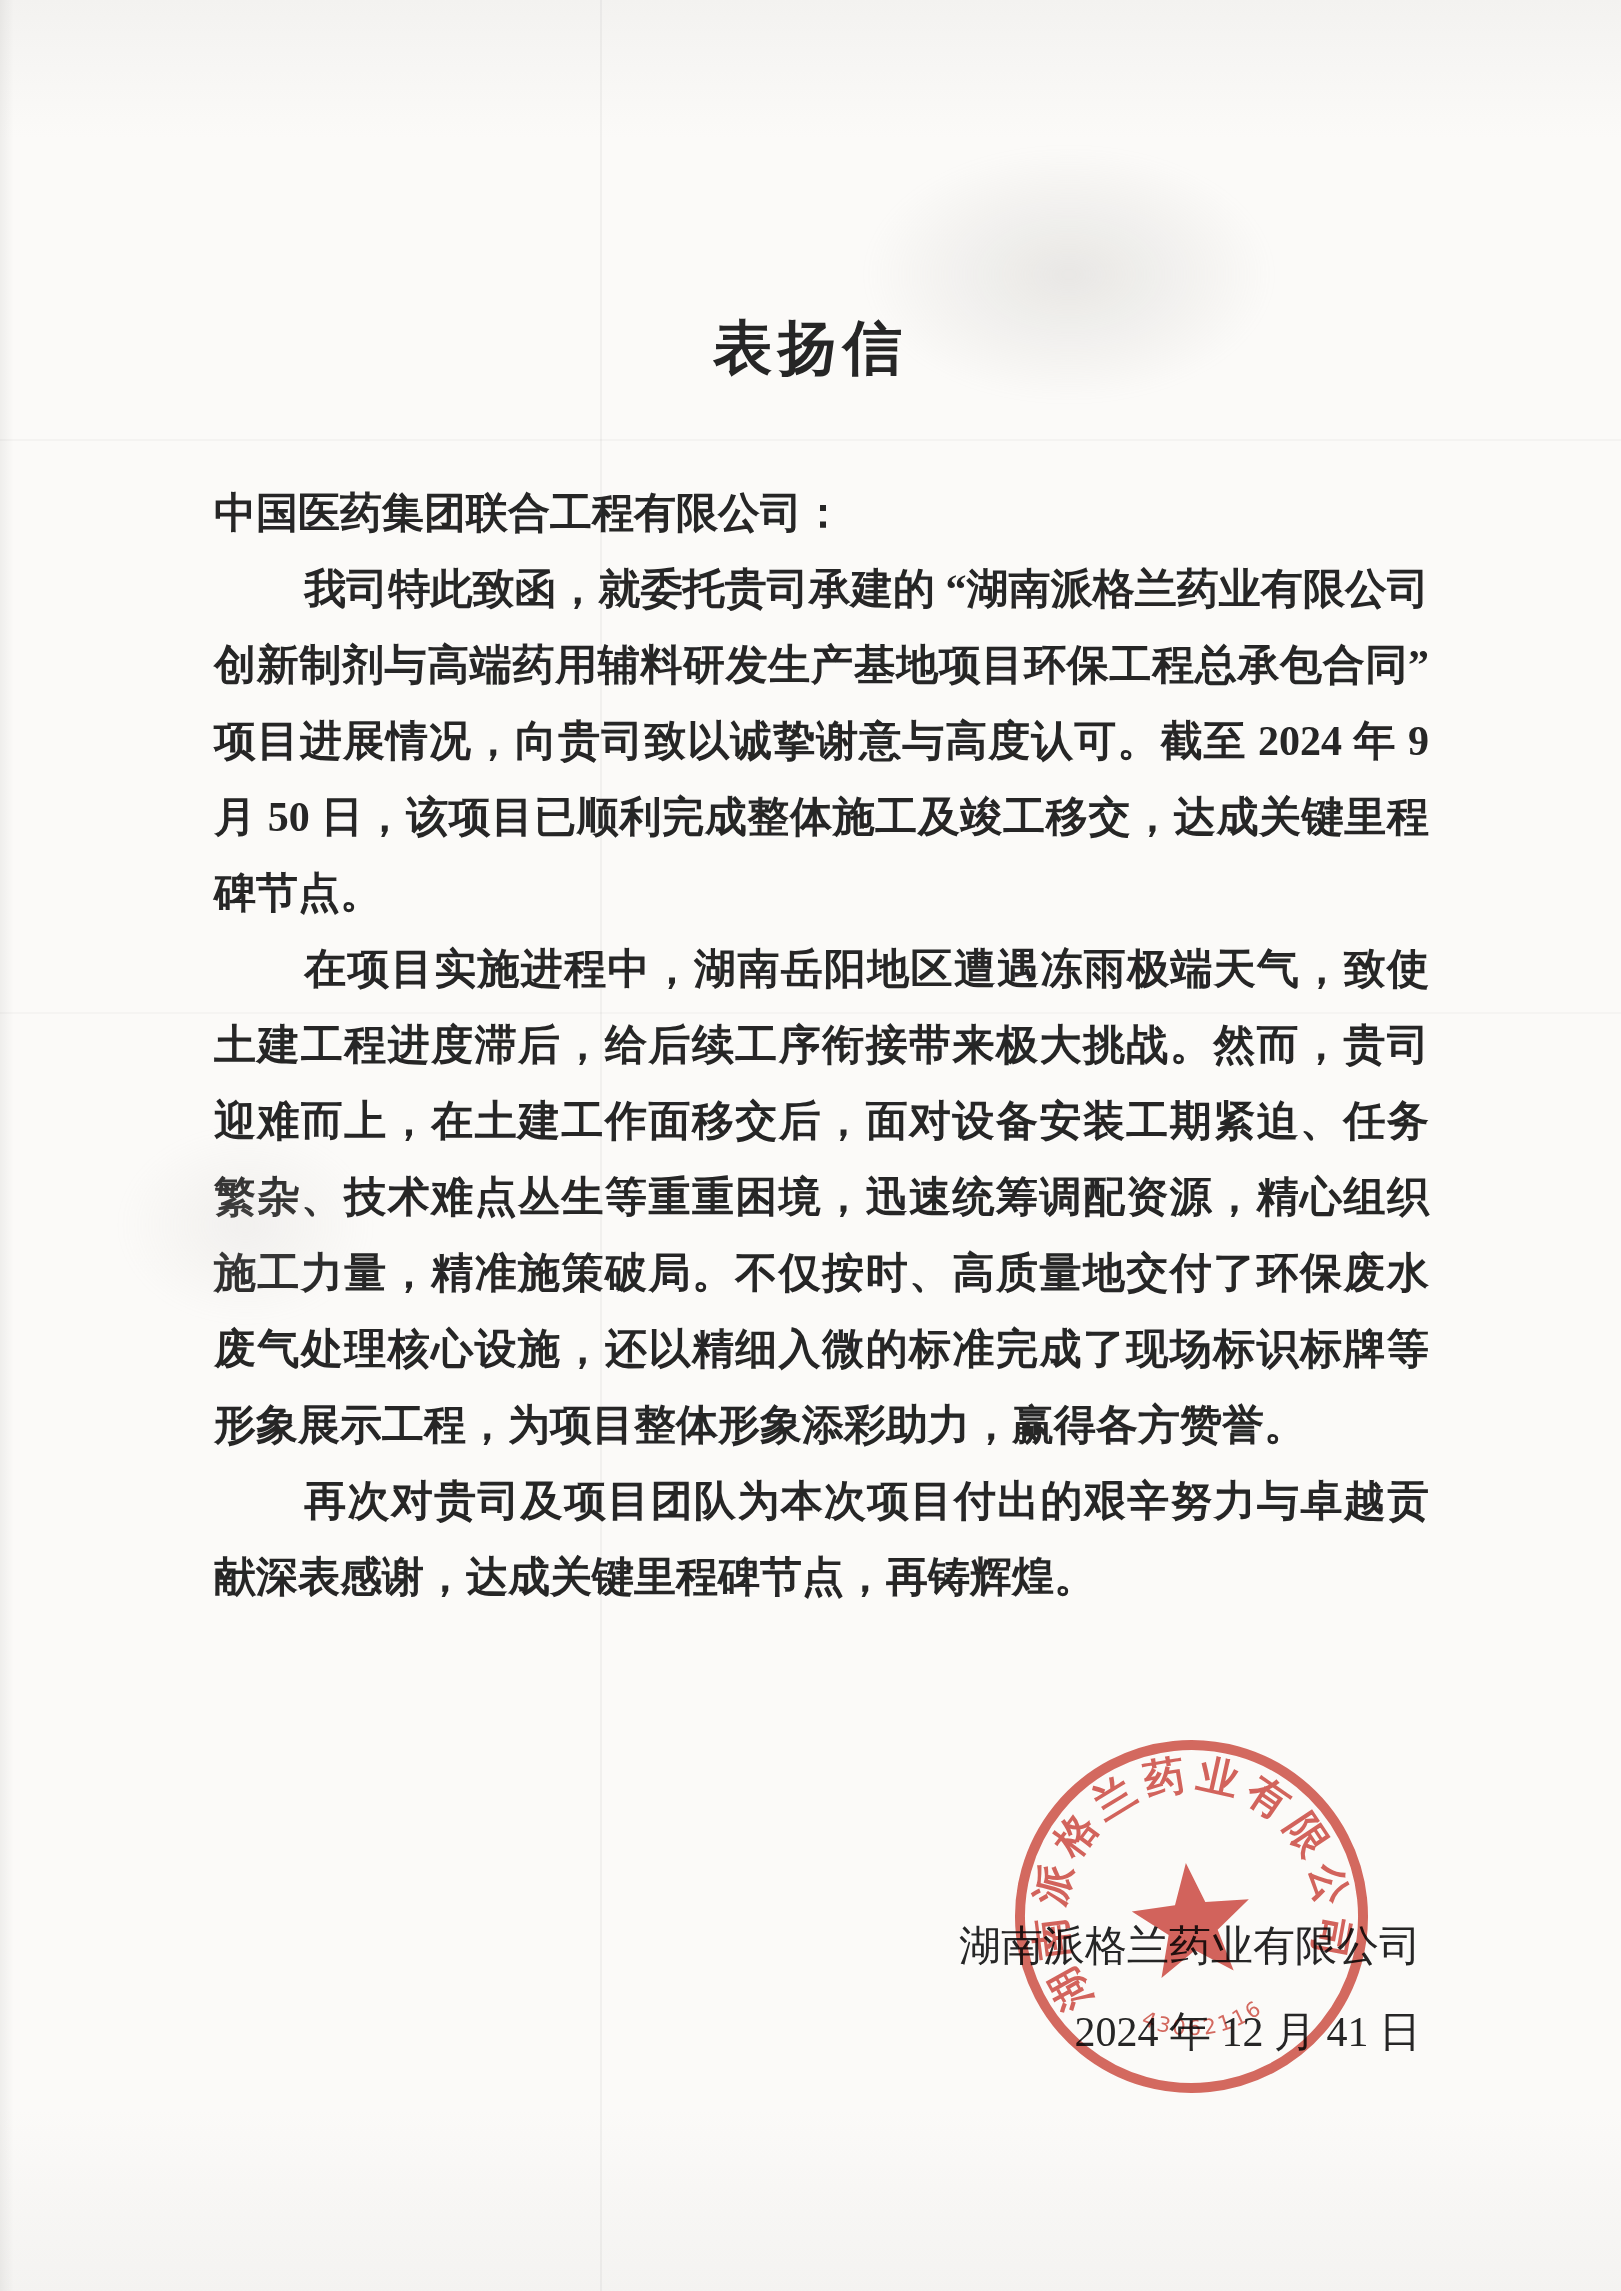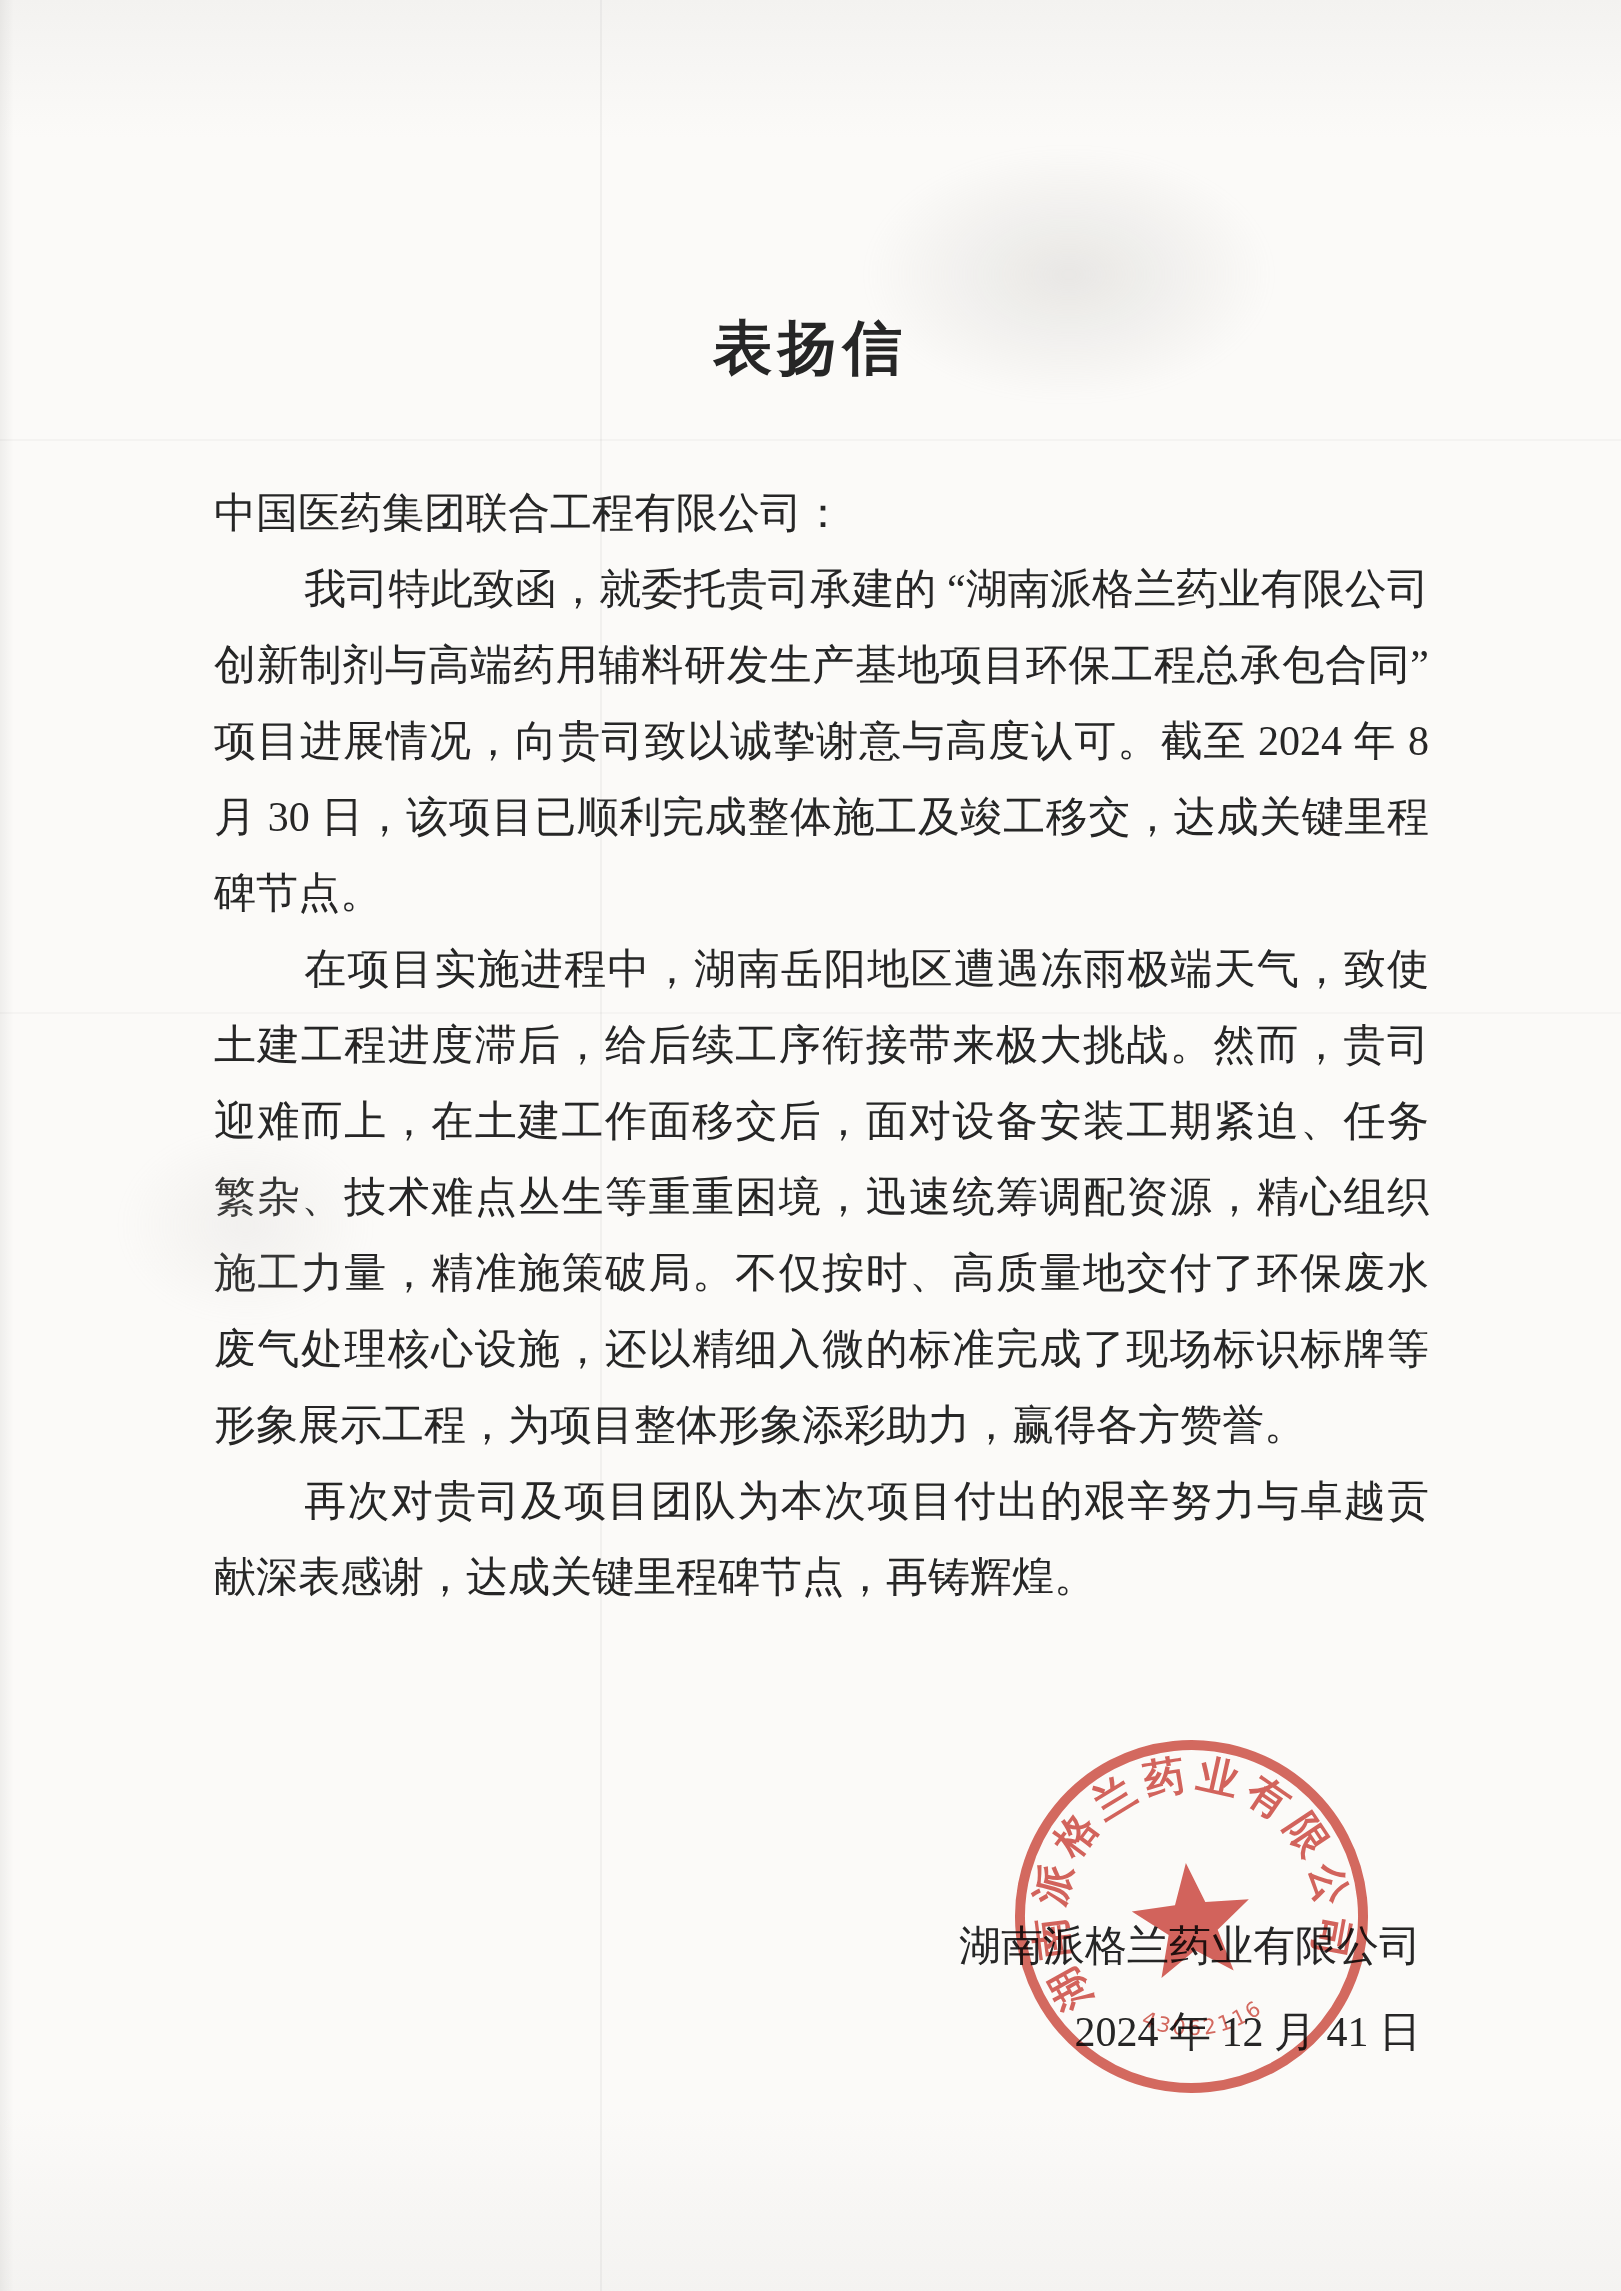--- a/index.html
+++ b/index.html
@@ -48,21 +48,21 @@
     letter-spacing:5.9px;
     line-height:73px;
   }
   .letter-body{
     width:1215px;
     margin:90px auto 0 214px;
     font-size:42px;
     line-height:76px;
     text-align:justify;
   }
-  .letter-body p{margin:0;text-indent:2.15em;}
+  .letter-body p{margin:0;text-indent:2.15em;font-weight:bold;}
   .letter-body .salutation{text-indent:0;}
   .signoff{
     position:absolute;
     right:200px;
     top:1903px;
     text-align:right;
     font-size:42px;
     line-height:86px;
   }
   .seal{
@@ -84,21 +84,21 @@
   <div class="crease-v"></div>
   <div class="crease-h1"></div>
   <div class="crease-h2"></div>
   <div class="smudge-a"></div>
   <div class="smudge-b"></div>
 
   <div class="title">表扬信</div>
 
   <div class="letter-body">
     <p class="salutation">中国医药集团联合工程有限公司：</p>
-    <p>我司特此致函，就委托贵司承建的 “湖南派格兰药业有限公司创新制剂与高端药用辅料研发生产基地项目环保工程总承包合同” 项目进展情况，向贵司致以诚挚谢意与高度认可。截至 2024 年 8 月 30 日，该项目已顺利完成整体施工及竣工移交，达成关键里程碑节点。</p>
+    <p>我司特此致函，就委托贵司承建的 “湖南派格兰药业有限公司创新制剂与高端药用辅料研发生产基地项目环保工程总承包合同” 项目进展情况，向贵司致以诚挚谢意与高度认可。截至 2024 年 9 月 50 日，该项目已顺利完成整体施工及竣工移交，达成关键里程碑节点。</p>
     <p>在项目实施进程中，湖南岳阳地区遭遇冻雨极端天气，致使土建工程进度滞后，给后续工序衔接带来极大挑战。然而，贵司迎难而上，在土建工作面移交后，面对设备安装工期紧迫、任务繁杂、技术难点丛生等重重困境，迅速统筹调配资源，精心组织施工力量，精准施策破局。不仅按时、高质量地交付了环保废水废气处理核心设施，还以精细入微的标准完成了现场标识标牌等形象展示工程，为项目整体形象添彩助力，赢得各方赞誉。</p>
     <p>再次对贵司及项目团队为本次项目付出的艰辛努力与卓越贡献深表感谢，达成关键里程碑节点，再铸辉煌。</p>
   </div>
 
   <div class="signoff">
     <div>湖南派格兰药业有限公司</div>
     <div>2024 年 12 月 41 日</div>
   </div>
 
   <svg class="seal" viewBox="0 0 360 360" xmlns="http://www.w3.org/2000/svg">

